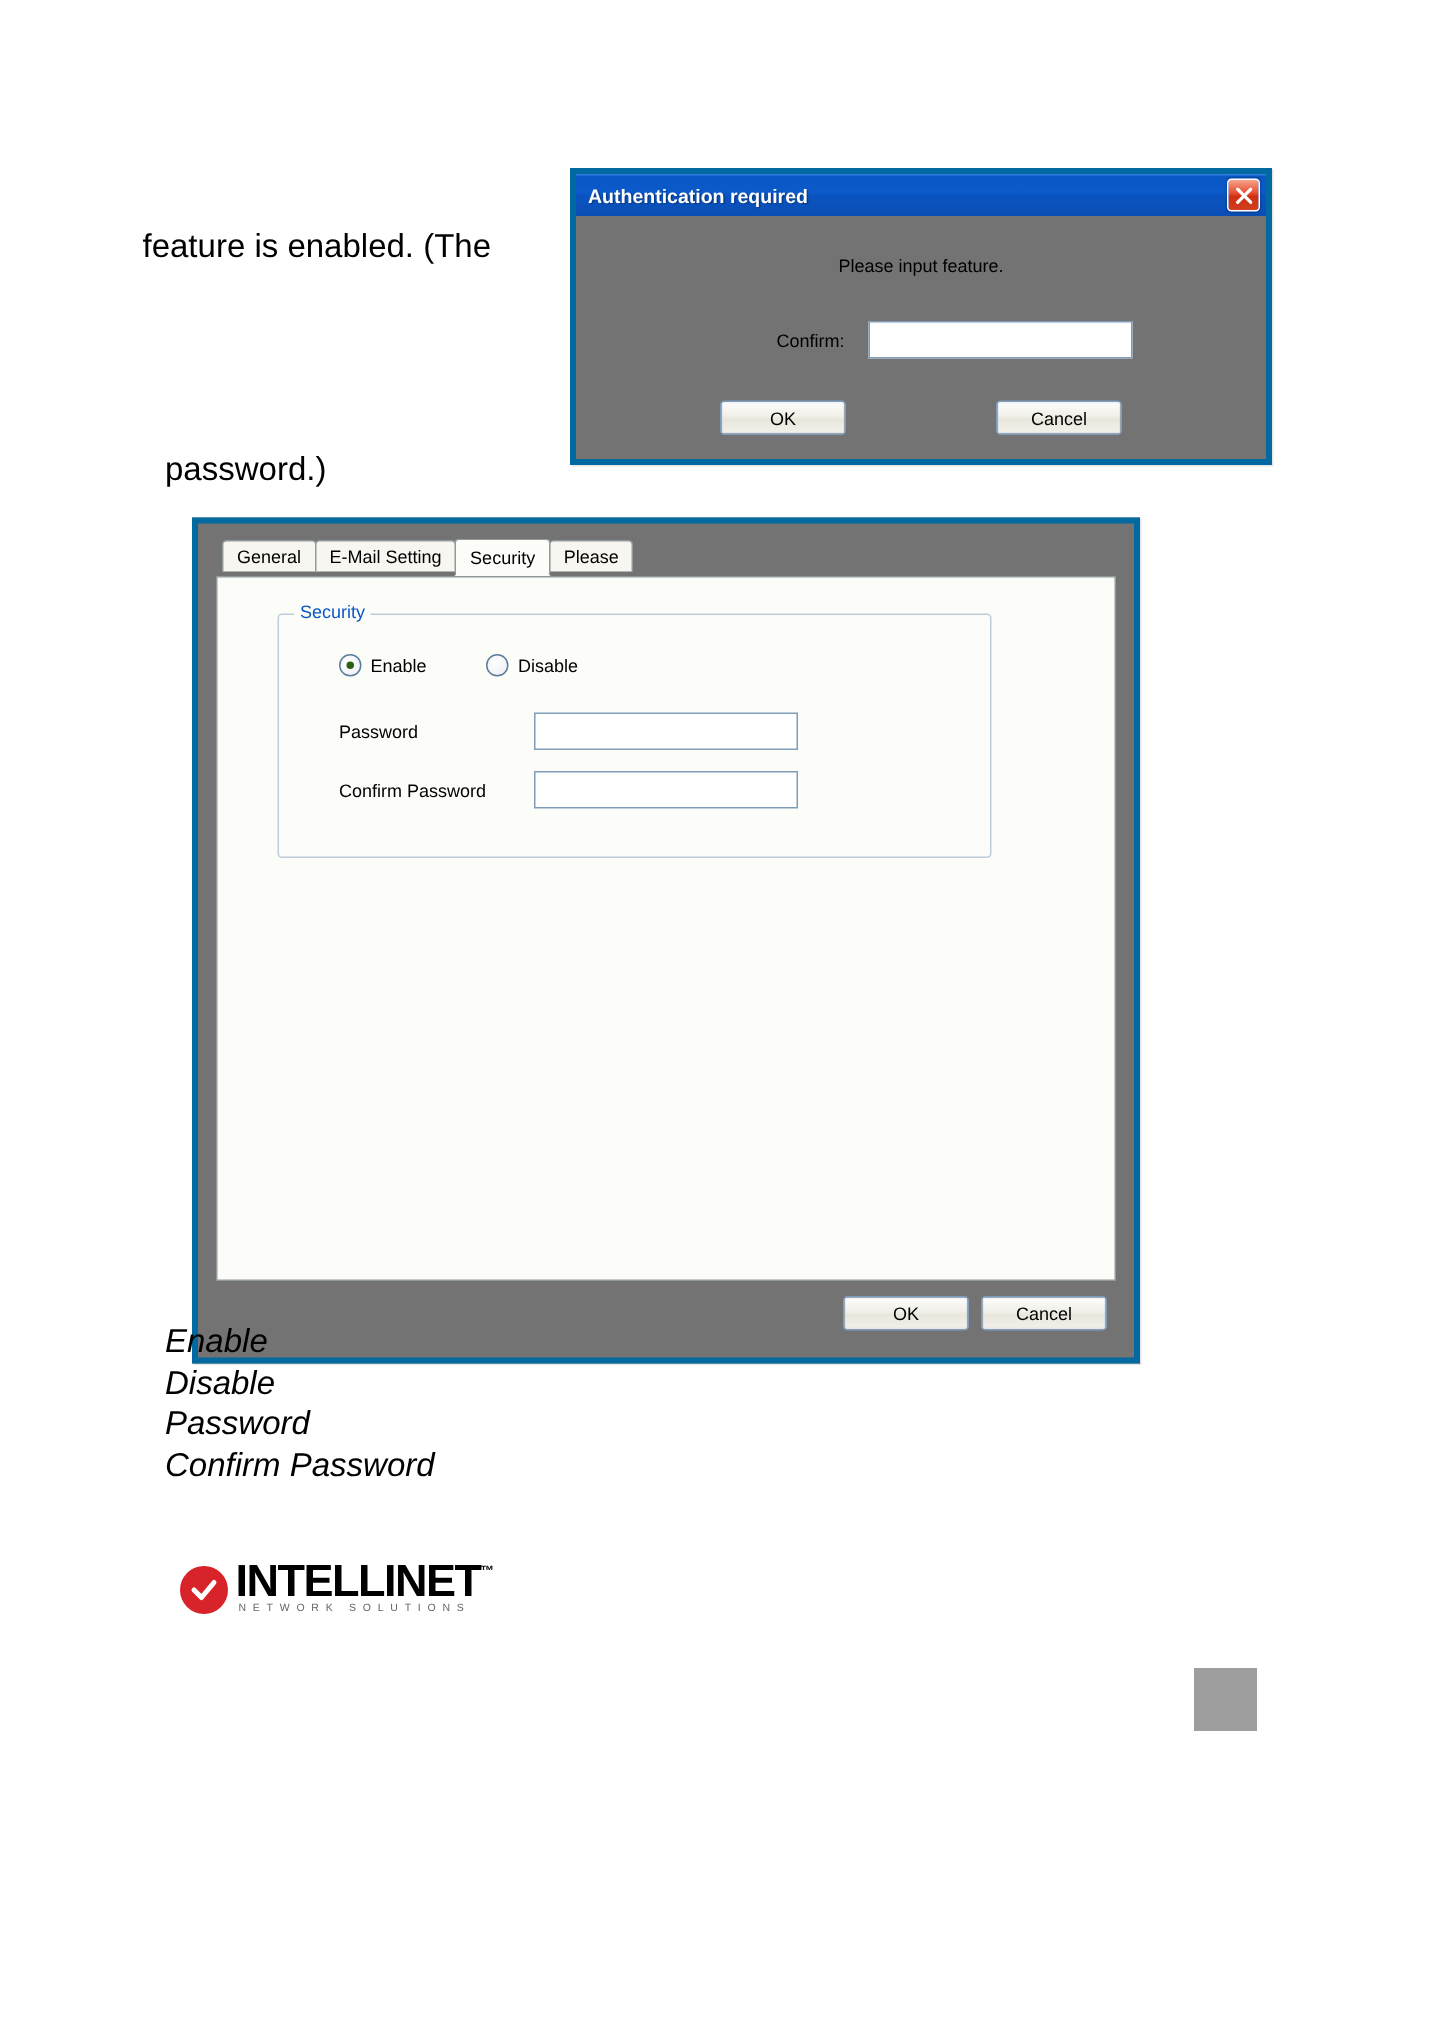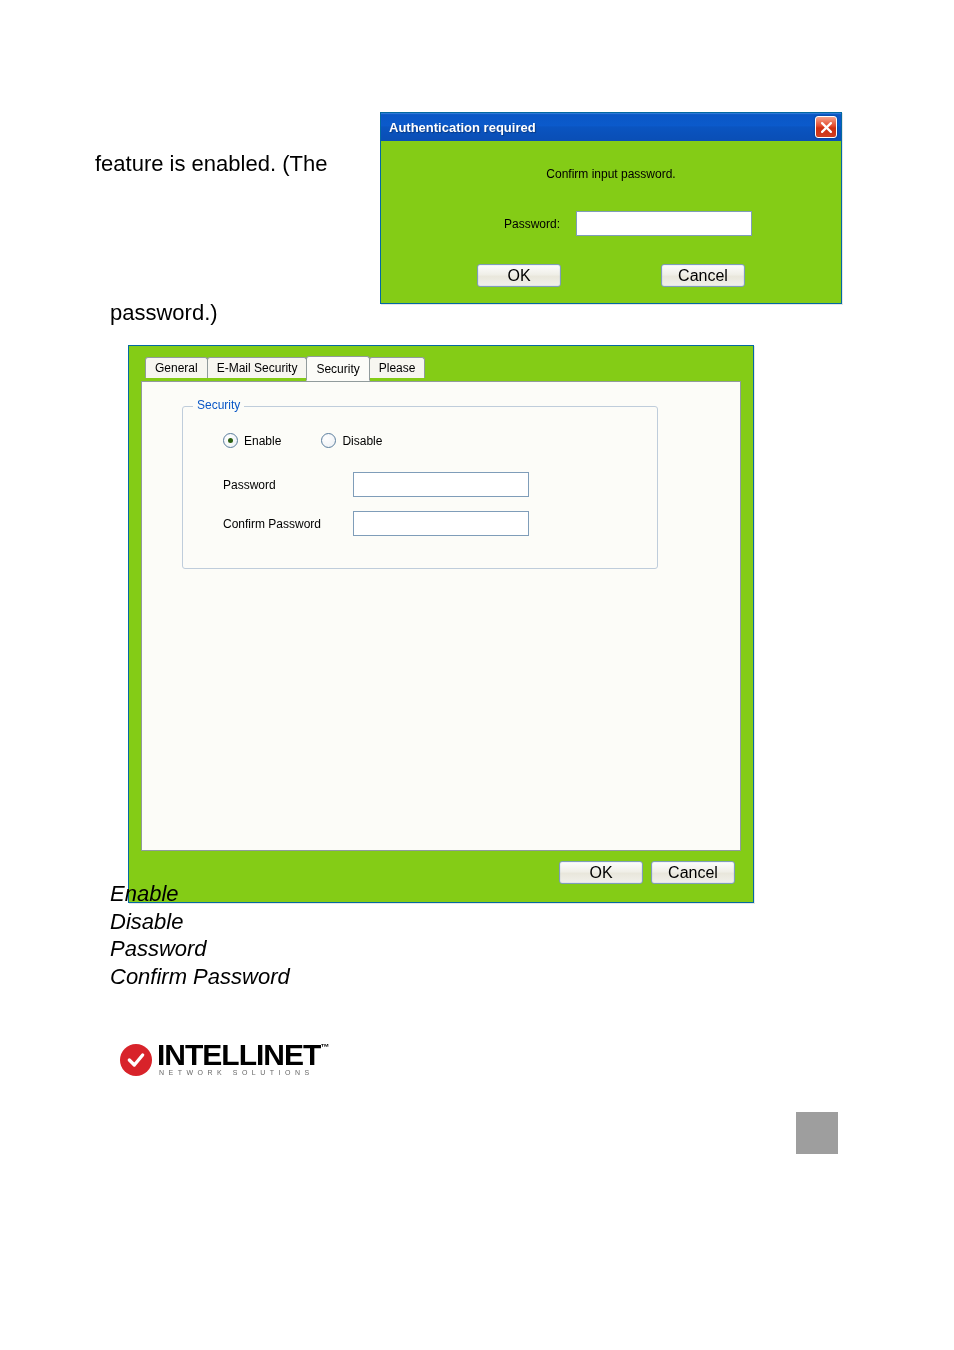--- a/index.html
+++ b/index.html
@@ -1,31 +1,31 @@
 <!DOCTYPE html>
 <html><head>
 <meta charset="utf-8">
 <style>
 body{margin:0;background:#fff;font-family:Arial,Helvetica,sans-serif;color:#000;width:954px}
 .page{padding:60px 95px 40px 110px;position:relative;height:1290px;box-sizing:border-box}
 .body-text{font-size:22px;line-height:1.4;color:#000}
 .fragment-1{position:absolute;top:149px;left:95px}
 .fragment-2{position:absolute;top:298px;left:110px}
-.dialog{position:absolute;border:1px solid #0369a1;background:#84cc16;font-family:Tahoma,Arial,sans-serif;font-size:12px;color:#000;box-shadow:1px 1px 0 rgba(0,0,0,.1)}
+.dialog{position:absolute;border:4px solid #0369a1;background:#737373;font-family:Tahoma,Arial,sans-serif;font-size:12px;color:#000;box-shadow:1px 1px 0 rgba(0,0,0,.1)}
 .titlebar{background:linear-gradient(to bottom,#3b85e0 0%,#0a57c6 6%,#0b5acb 45%,#0a54c0 50%,#0a4eb5 100%);color:#fff;font-weight:bold;padding:4px 4px 4px 8px;display:flex;align-items:center;justify-content:space-between;height:20px}
 .title-text{font-size:13px;text-shadow:1px 1px 1px rgba(0,0,0,.3)}
 .close-btn{width:20px;height:20px;background:linear-gradient(to bottom,#f6a28a,#e44b2e 45%,#cf2f11 55%,#d13e20);border:1px solid #fff;border-radius:3px;display:flex;align-items:center;justify-content:center;box-shadow:0 0 2px rgba(0,0,0,.4)}
 .close-btn svg{width:11px;height:11px}
 .auth-dialog{top:112px;left:380px;width:460px}
 .auth-body{padding:18px 0 10px;text-align:center}
 .auth-msg{margin:8px 0 30px}
 .auth-row{display:flex;align-items:center;justify-content:center;gap:16px;margin-bottom:28px}
 .auth-label{width:90px;text-align:right}
 .auth-input{width:170px;height:21px;border:1px solid #7f9db9;background:#fff}
-.btn{min-width:84px;height:23px;border:1px solid #7f9db9;background:linear-gradient(to bottom,#fdfdfd,#f0efe8 45%,#e9e7dc 55%,#f1f0ea);font-family:Tahoma,Arial,sans-serif;font-size:16px;padding:0 10px;border-radius:3px;box-shadow:0 0 0 1px rgba(0,60,180,.05) inset}
+.btn{min-width:84px;height:23px;border:1px solid #7f9db9;background:linear-gradient(to bottom,#fdfdfd,#f0efe8 45%,#e9e7dc 55%,#f1f0ea);font-family:Tahoma,Arial,sans-serif;font-size:12px;padding:0 10px;border-radius:3px;box-shadow:0 0 0 1px rgba(0,60,180,.05) inset}
 .auth-buttons{display:flex;justify-content:center;gap:100px;padding-bottom:6px}
 .options-dialog{top:345px;left:128px;width:624px}
 .options-body{padding:10px 12px}
 .tabs{display:flex;align-items:flex-start;margin-left:4px}
 .tab{border:1px solid #919b9c;border-bottom:none;background:#f7f6f0;padding:3px 9px 3px;font-size:12px;border-top-left-radius:3px;border-top-right-radius:3px;margin-right:-1px;position:relative;top:1px;color:#000}
 .tab.active{background:#fcfcf8;padding-top:5px;padding-bottom:4px;z-index:2;top:0;border-bottom:1px solid #fcfcf8}
 .tabpanel{border:1px solid #919b9c;background:#fcfcf8;height:420px;padding:24px 30px;position:relative}
 .groupbox{border:1px solid #bfcddb;border-radius:3px;padding:18px 22px 22px;position:relative;width:430px;margin-left:10px}
 .group-legend{position:absolute;top:-9px;left:10px;background:#fcfcf8;padding:0 4px;color:#0a57c6;font-size:12px}
 .radio-row{display:flex;gap:40px;margin:8px 0 24px 18px;align-items:center}
@@ -57,37 +57,37 @@
   <div class="dialog auth-dialog">
     <div class="titlebar">
       <span class="title-text">Authentication required</span>
       <span class="close-btn">
         <svg viewBox="0 0 10 10">
             <path d="M1 1 L9 9 M9 1 L1 9" stroke="#fff" stroke-width="2" stroke-linecap="round"></path>
           </svg>
       </span>
     </div>
     <div class="auth-body">
-      <div class="auth-msg">Confirm input password.</div>
+      <div class="auth-msg">Please input feature.</div>
       <div class="auth-row">
-        <span class="auth-label">Password:</span>
+        <span class="auth-label">Confirm:</span>
         <input type="password" class="auth-input" value="" style="">
       </div>
       <div class="auth-buttons">
         <button class="btn">OK</button>
         <button class="btn">Cancel</button>
       </div>
     </div>
   </div>
 
   <div class="dialog options-dialog">
     <div class="options-body">
       <div class="tabs">
         <div class="tab">General</div>
-        <div class="tab">E-Mail Security</div>
+        <div class="tab">E-Mail Setting</div>
         <div class="tab active">Security</div>
         <div class="tab">Please</div>
       </div>
       <div class="tabpanel">
         <div class="groupbox">
           <span class="group-legend">Security</span>
           <div class="radio-row">
             <label class="radio-item">
               <span class="radio checked"></span>
               <span>Enable</span>

